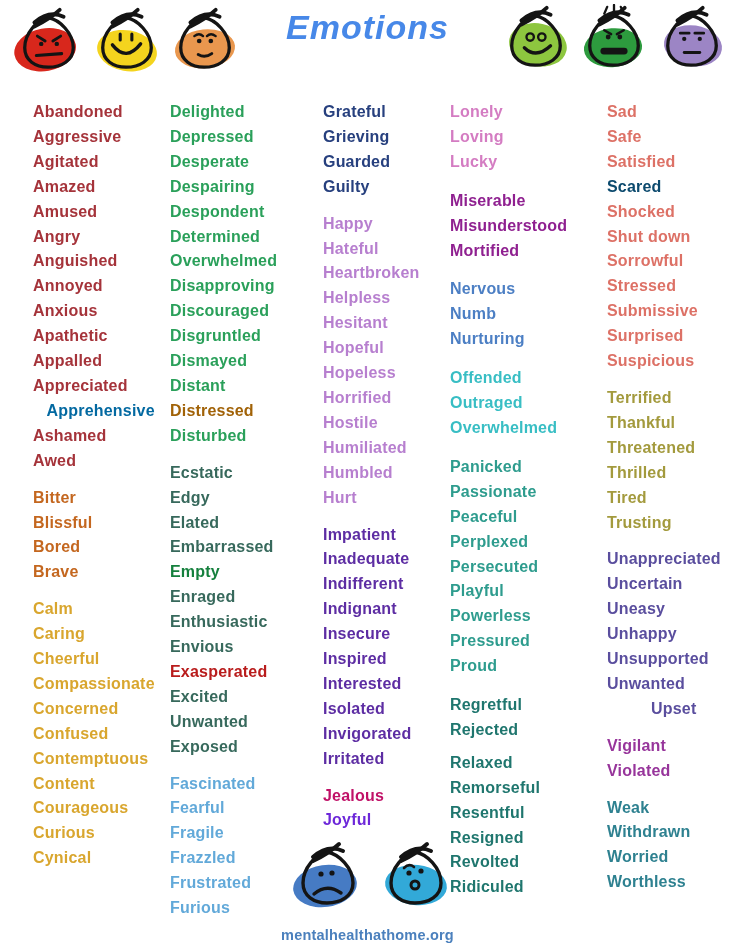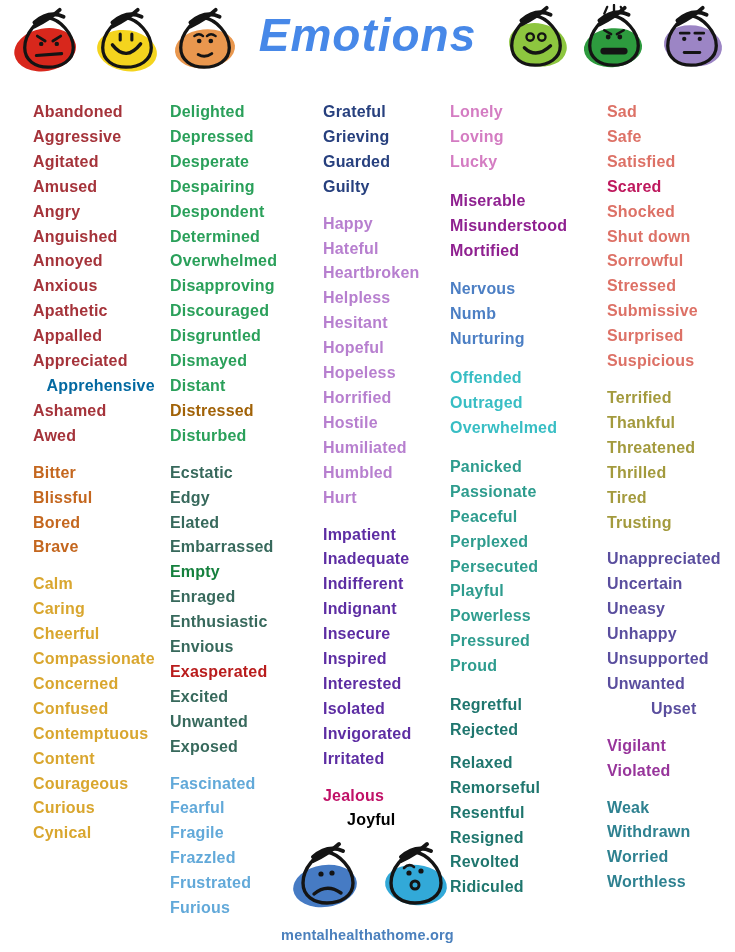--- a/index.html
+++ b/index.html
@@ -3,21 +3,21 @@
 <meta charset="utf-8">
 <style>
   html,body{margin:0;padding:0;background:#fff;}
   .page{
     position:relative;width:735px;height:952px;background:#ffffff;
     font-family:"Liberation Sans",sans-serif;overflow:hidden;
   }
   
   .page-title{
     position:absolute;left:50%;top:8px;transform:translateX(-50%);
-    font-size:46px;font-weight:700;font-style:italic;letter-spacing:1px;
+    font-size:34px;font-weight:700;font-style:italic;letter-spacing:1px;
     white-space:nowrap;
   }
   .face-row{position:absolute;display:flex;gap:4px;}
   .faces-top-left{left:12px;top:6px;}
   .faces-top-right{left:499px;top:4px;}
   .faces-bottom{left:289px;top:840px;gap:10px;}
   .face-row svg{display:block;}
   
   .word-column{position:absolute;top:100px;}
   #col1{left:33px}#col2{left:170px}#col3{left:323px}#col4{left:450px}#col5{left:607px}
@@ -102,20 +102,21 @@
         <circle cx="46" cy="36" r="2.2" fill="#141414"></circle>
       <path d="M30 50 L46 50" stroke="#141414" stroke-width="3" stroke-linecap="round"></path>
     </svg>
   </div>
 
   <div class="word-column" id="col1">
       <div class="group">
         <div class="word" style="color: rgb(165, 51, 58);">Abandoned</div>
         <div class="word" style="color: rgb(165, 51, 58);">Aggressive</div>
         <div class="word" style="color: rgb(165, 51, 58);">Agitated</div>
+        <div class="word" style="color: rgb(165, 51, 58);">Amazed</div>
         <div class="word" style="color: rgb(165, 51, 58);">Amused</div>
         <div class="word" style="color: rgb(165, 51, 58);">Angry</div>
         <div class="word" style="color: rgb(165, 51, 58);">Anguished</div>
         <div class="word" style="color: rgb(165, 51, 58);">Annoyed</div>
         <div class="word" style="color: rgb(165, 51, 58);">Anxious</div>
         <div class="word" style="color: rgb(165, 51, 58);">Apathetic</div>
         <div class="word" style="color: rgb(165, 51, 58);">Appalled</div>
         <div class="word" style="color: rgb(165, 51, 58);">Appreciated</div>
         <div class="word" style="color: #0369a1; text-align: right;">Apprehensive</div>
         <div class="word" style="color: rgb(165, 51, 58);">Ashamed</div>
@@ -209,21 +210,21 @@
         <div class="word" style="color: rgb(93, 45, 163);">Indignant</div>
         <div class="word" style="color: rgb(93, 45, 163);">Insecure</div>
         <div class="word" style="color: rgb(93, 45, 163);">Inspired</div>
         <div class="word" style="color: rgb(93, 45, 163);">Interested</div>
         <div class="word" style="color: rgb(93, 45, 163);">Isolated</div>
         <div class="word" style="color: rgb(93, 45, 163);">Invigorated</div>
         <div class="word" style="color: rgb(93, 45, 163);">Irritated</div>
       </div>
       <div class="group">
         <div class="word" style="color: rgb(192, 17, 103);">Jealous</div>
-        <div class="word" style="color: #000000; text-align: center;">Joyful</div>
+        <div class="word" style="color: #6d28d9;">Joyful</div>
       </div>
     </div>
   <div class="word-column" id="col4">
       <div class="group">
         <div class="word" style="color: rgb(212, 124, 194);">Lonely</div>
         <div class="word" style="color: rgb(212, 124, 194);">Loving</div>
         <div class="word" style="color: rgb(212, 124, 194);">Lucky</div>
       </div>
       <div class="group">
         <div class="word" style="color: rgb(143, 32, 144);">Miserable</div>
@@ -260,21 +261,21 @@
         <div class="word" style="color: rgb(31, 118, 110);">Resigned</div>
         <div class="word" style="color: rgb(31, 118, 110);">Revolted</div>
         <div class="word" style="color: rgb(31, 118, 110);">Ridiculed</div>
       </div>
     </div>
   <div class="word-column" id="col5">
       <div class="group">
         <div class="word" style="color: rgb(221, 113, 102);">Sad</div>
         <div class="word" style="color: rgb(221, 113, 102);">Safe</div>
         <div class="word" style="color: rgb(221, 113, 102);">Satisfied</div>
-        <div class="word" style="color: #be185d;">Scared</div>
+        <div class="word" style="color: #0c4a6e;">Scared</div>
         <div class="word" style="color: rgb(221, 113, 102);">Shocked</div>
         <div class="word" style="color: rgb(221, 113, 102);">Shut down</div>
         <div class="word" style="color: rgb(221, 113, 102);">Sorrowful</div>
         <div class="word" style="color: rgb(221, 113, 102);">Stressed</div>
         <div class="word" style="color: rgb(221, 113, 102);">Submissive</div>
         <div class="word" style="color: rgb(221, 113, 102);">Surprised</div>
         <div class="word" style="color: rgb(221, 113, 102);">Suspicious</div>
       </div>
       <div class="group">
         <div class="word" style="color: rgb(163, 154, 61);">Terrified</div>

